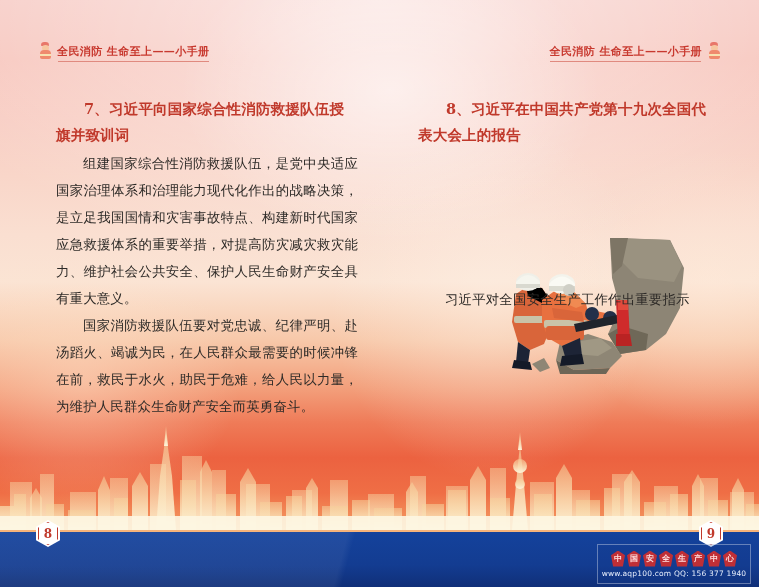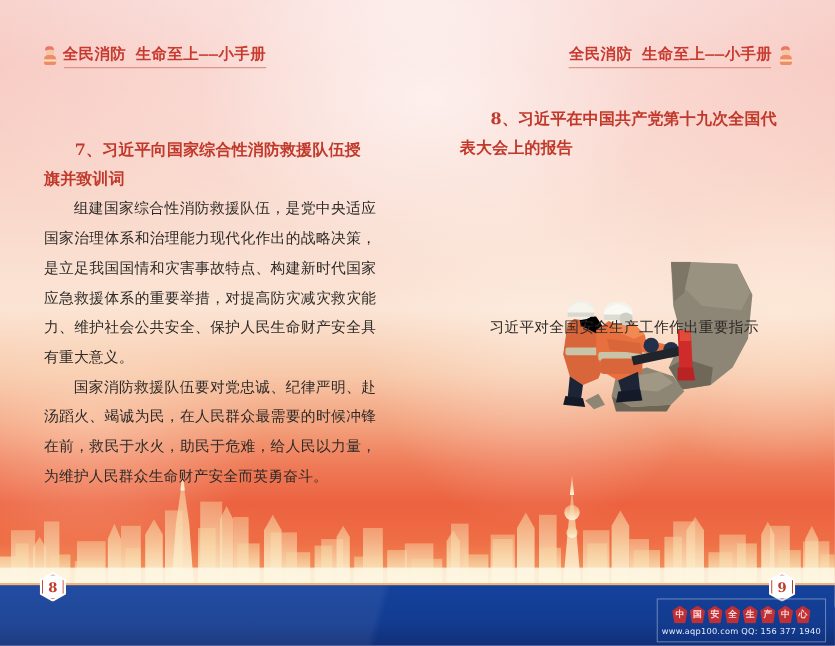--- a/index.html
+++ b/index.html
@@ -37,50 +37,50 @@
   .blob.b1{left:180px;top:-60px;width:420px;height:300px;background:radial-gradient(closest-side, rgba(255,255,255,.55), rgba(255,255,255,0));}
   .blob.b2{left:330px;top:120px;width:320px;height:360px;background:radial-gradient(closest-side, rgba(255,245,235,.40), rgba(255,255,255,0));}
   .blob.b3{left:-80px;top:250px;width:320px;height:260px;background:radial-gradient(closest-side, rgba(255,228,205,.45), rgba(255,255,255,0));}
   .blob.b4{left:560px;top:150px;width:300px;height:280px;background:radial-gradient(closest-side, rgba(255,236,220,.45), rgba(255,255,255,0));}
 
   
   .runhead{position:absolute;top:42px;display:flex;align-items:center;gap:5px;}
   .runhead.left{left:38px;}
   .runhead.right{right:38px;}
   .runhead .rh-text{
-    font-size:14px;font-weight:bold;color:#c8392f;letter-spacing:.4px;
-    white-space:nowrap;line-height:15px;font-family:Liberation Mono, monospace;
+    font-size:11px;font-weight:bold;color:#c8392f;letter-spacing:.4px;
+    white-space:nowrap;line-height:15px;
   }
   .runhead .rule{
     position:absolute;left:20px;right:0;top:19px;height:0;
     border-bottom:1px solid #e08a7f;
   }
   .runhead.right .rule{left:0;right:20px;}
   .mascot{
     width:14px;height:18px;position:relative;flex:none;
   }
   .mascot .m-hat{position:absolute;left:3px;top:0;width:8px;height:4px;background:#e8776a;border-radius:4px 4px 1px 1px;}
   .mascot .m-head{position:absolute;left:3.5px;top:3px;width:7px;height:6px;background:#f6c7a0;border-radius:50%;}
   .mascot .m-body{position:absolute;left:1.5px;top:8px;width:11px;height:9px;background:#ef8a6d;border-radius:4px 4px 2px 2px;}
   .mascot .m-belt{position:absolute;left:1.5px;top:12px;width:11px;height:2px;background:#f7e2b0;}
 
   
   .col{position:absolute;top:96px;width:302px;z-index:4;}
-  .col.left{left:40px;margin-top:28px;}
+  .col.left{left:56px;}
   .col.right{left:418px;}
 
   h2.sec-title{
     margin:0 0 2px 0;
     font-family:"DejaVu Serif","Liberation Serif",serif;
     font-size:14.5px;font-weight:bold;color:#c0392b;
     line-height:26px;text-indent:28px;letter-spacing:.2px;
   }
   p.body{
     margin:0;
-    font-family:Liberation Mono, monospace;
+    font-family:Liberation Serif, serif;
     font-size:13.4px;color:#2d2a27;line-height:27px;
     text-align:justify;text-align-last:left;
     text-indent:27px;letter-spacing:.2px;
   }
   p.body + p.body{margin-top:0;}
   .sec-title + p.body{margin-top:2px;}
 
   
   #illus{position:absolute;left:470px;top:238px;width:230px;height:140px;z-index:3;}
 

